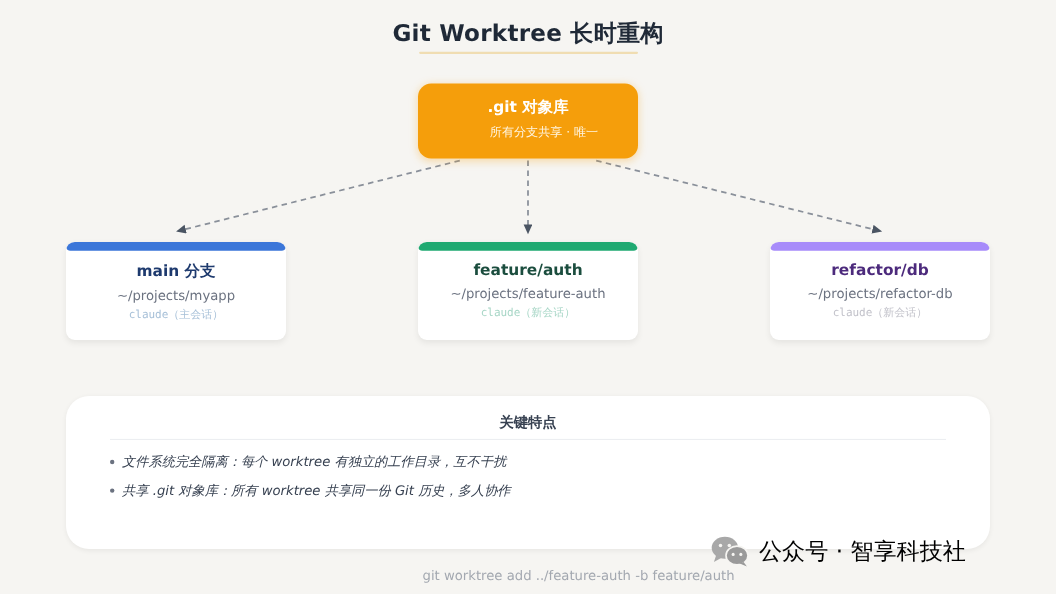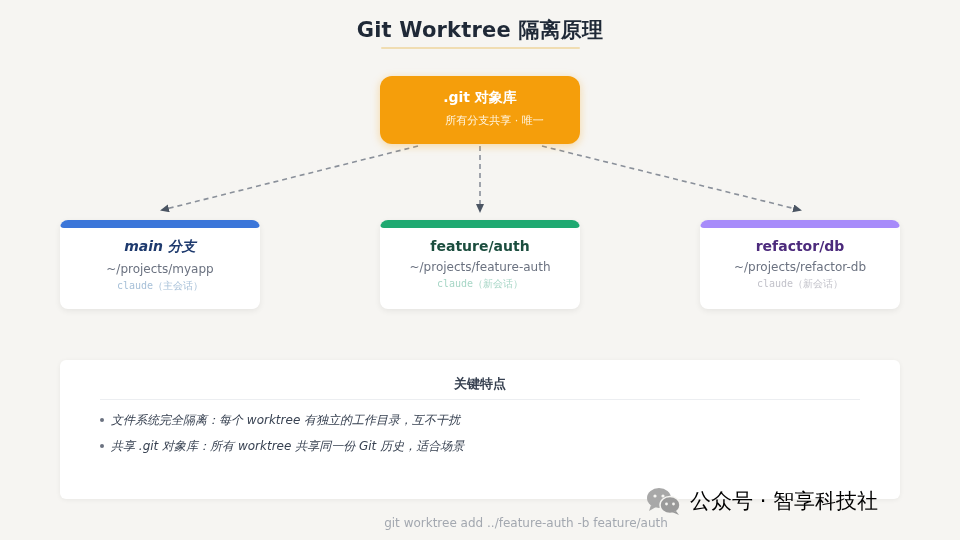--- a/index.html
+++ b/index.html
@@ -95,21 +95,21 @@
       font-size: 10px;
       font-family: "DejaVu Sans Mono", "Liberation Mono", monospace;
     }
     .features {
       position: absolute;
       left: 60px;
       top: 360px;
       width: 840px;
       height: 139px;
       background: #ffffff;
-      border-radius: 6px;
+      border-radius: 21px;
       box-shadow: 0 1px 5px rgba(0, 0, 0, 0.06);
     }
     .features .f-title {
       position: absolute;
       top: 15px;
       left: 0;
       width: 840px;
       text-align: center;
       font-size: 13px;
       font-weight: bold;
@@ -171,42 +171,42 @@
       width: 960px;
       text-align: center;
       font-size: 12px;
       color: #a3a8b0;
       padding-left: 46px;
     }
   </style>
 </head>
 <body>
 
-<div class="title">Git Worktree 隔离原理</div>
+<div class="title">Git Worktree 长时重构</div>
 <div class="title-underline"></div>
 
 <svg class="arrows" viewBox="0 0 960 540">
   <defs>
     <marker id="ah" markerWidth="10" markerHeight="10" refX="7" refY="4" orient="auto" markerUnits="userSpaceOnUse">
       <path d="M0,0 L9,4 L0,8 Z" fill="#4b5563"></path>
     </marker>
   </defs>
   <line x1="418" y1="146" x2="162" y2="210" stroke="#8a909a" stroke-width="1.6" stroke-dasharray="5,4" marker-end="url(#ah)"></line>
   <line x1="480" y1="146" x2="480" y2="211" stroke="#8a909a" stroke-width="1.6" stroke-dasharray="5,4" marker-end="url(#ah)"></line>
   <line x1="542" y1="146" x2="800" y2="210" stroke="#8a909a" stroke-width="1.6" stroke-dasharray="5,4" marker-end="url(#ah)"></line>
 </svg>
 
 <div class="git-box">
   <div class="git-title">.git 对象库</div>
   <div class="git-sub">所有分支共享 · 唯一</div>
 </div>
 
 <div class="branch-card" style="left:60px;">
   <div class="bar" style="background:#3b76d9;"></div>
-  <div class="name" style="color:#1e3a6e;font-style:italic;">main 分支</div>
+  <div class="name" style="color:#1e3a6e;">main 分支</div>
   <div class="path">~/projects/myapp</div>
   <div class="session" style="color:#a7c0d8;">claude（主会话）</div>
 </div>
 
 <div class="branch-card" style="left:380px;">
   <div class="bar" style="background:#1fa971;"></div>
   <div class="name" style="color:#1b4d3e;">feature/auth</div>
   <div class="path">~/projects/feature-auth</div>
   <div class="session" style="color:#a7d6c6;">claude（新会话）</div>
 </div>
@@ -216,21 +216,21 @@
   <div class="name" style="color:#4c2a7c;">refactor/db</div>
   <div class="path">~/projects/refactor-db</div>
   <div class="session" style="color:#c2c2ca;">claude（新会话）</div>
 </div>
 
 <div class="features">
   <div class="f-title">关键特点</div>
   <div class="f-divider"></div>
   <ul>
     <li><span class="dot"></span><span>文件系统完全隔离：每个 worktree 有独立的工作目录，互不干扰</span></li>
-    <li><span class="dot"></span><span>共享 .git 对象库：所有 worktree 共享同一份 Git 历史，适合场景</span></li>
+    <li><span class="dot"></span><span>共享 .git 对象库：所有 worktree 共享同一份 Git 历史，多人协作</span></li>
   </ul>
 </div>
 
 <div class="watermark">
   <span class="wechat">
     <svg width="36" height="30" viewBox="0 0 36 30">
       <ellipse cx="13" cy="12" rx="12" ry="10" fill="#a8a8a8"></ellipse>
       <path d="M5,19 L3,25 L10,21 Z" fill="#a8a8a8"></path>
       <circle cx="9" cy="10" r="1.6" fill="#f6f5f2"></circle>
       <circle cx="17" cy="10" r="1.6" fill="#f6f5f2"></circle>

